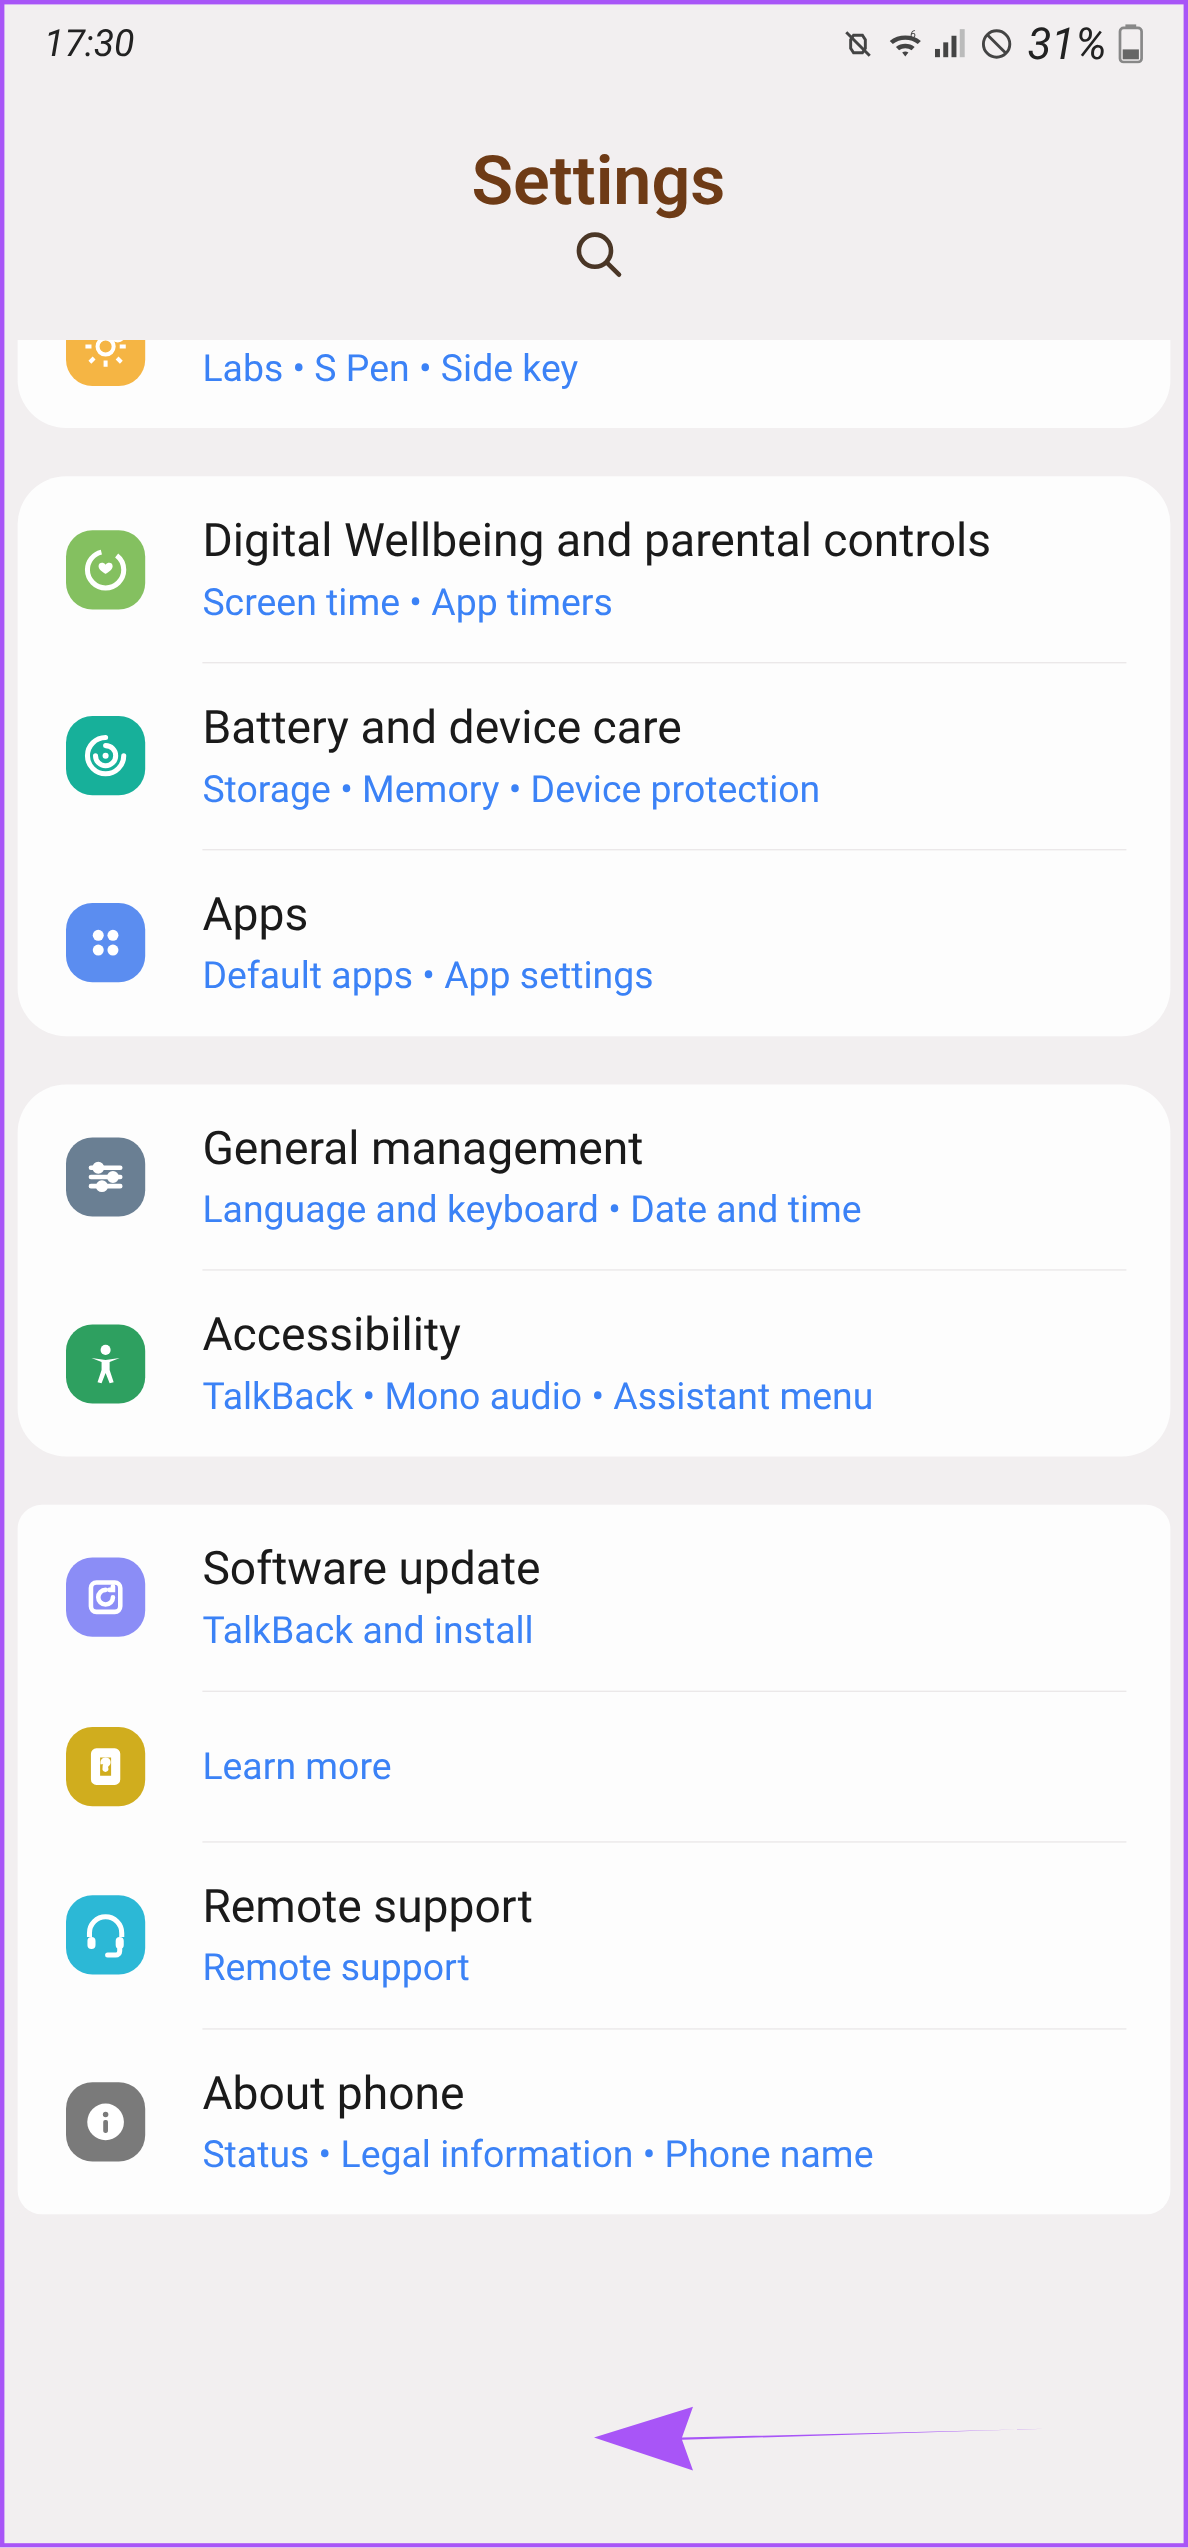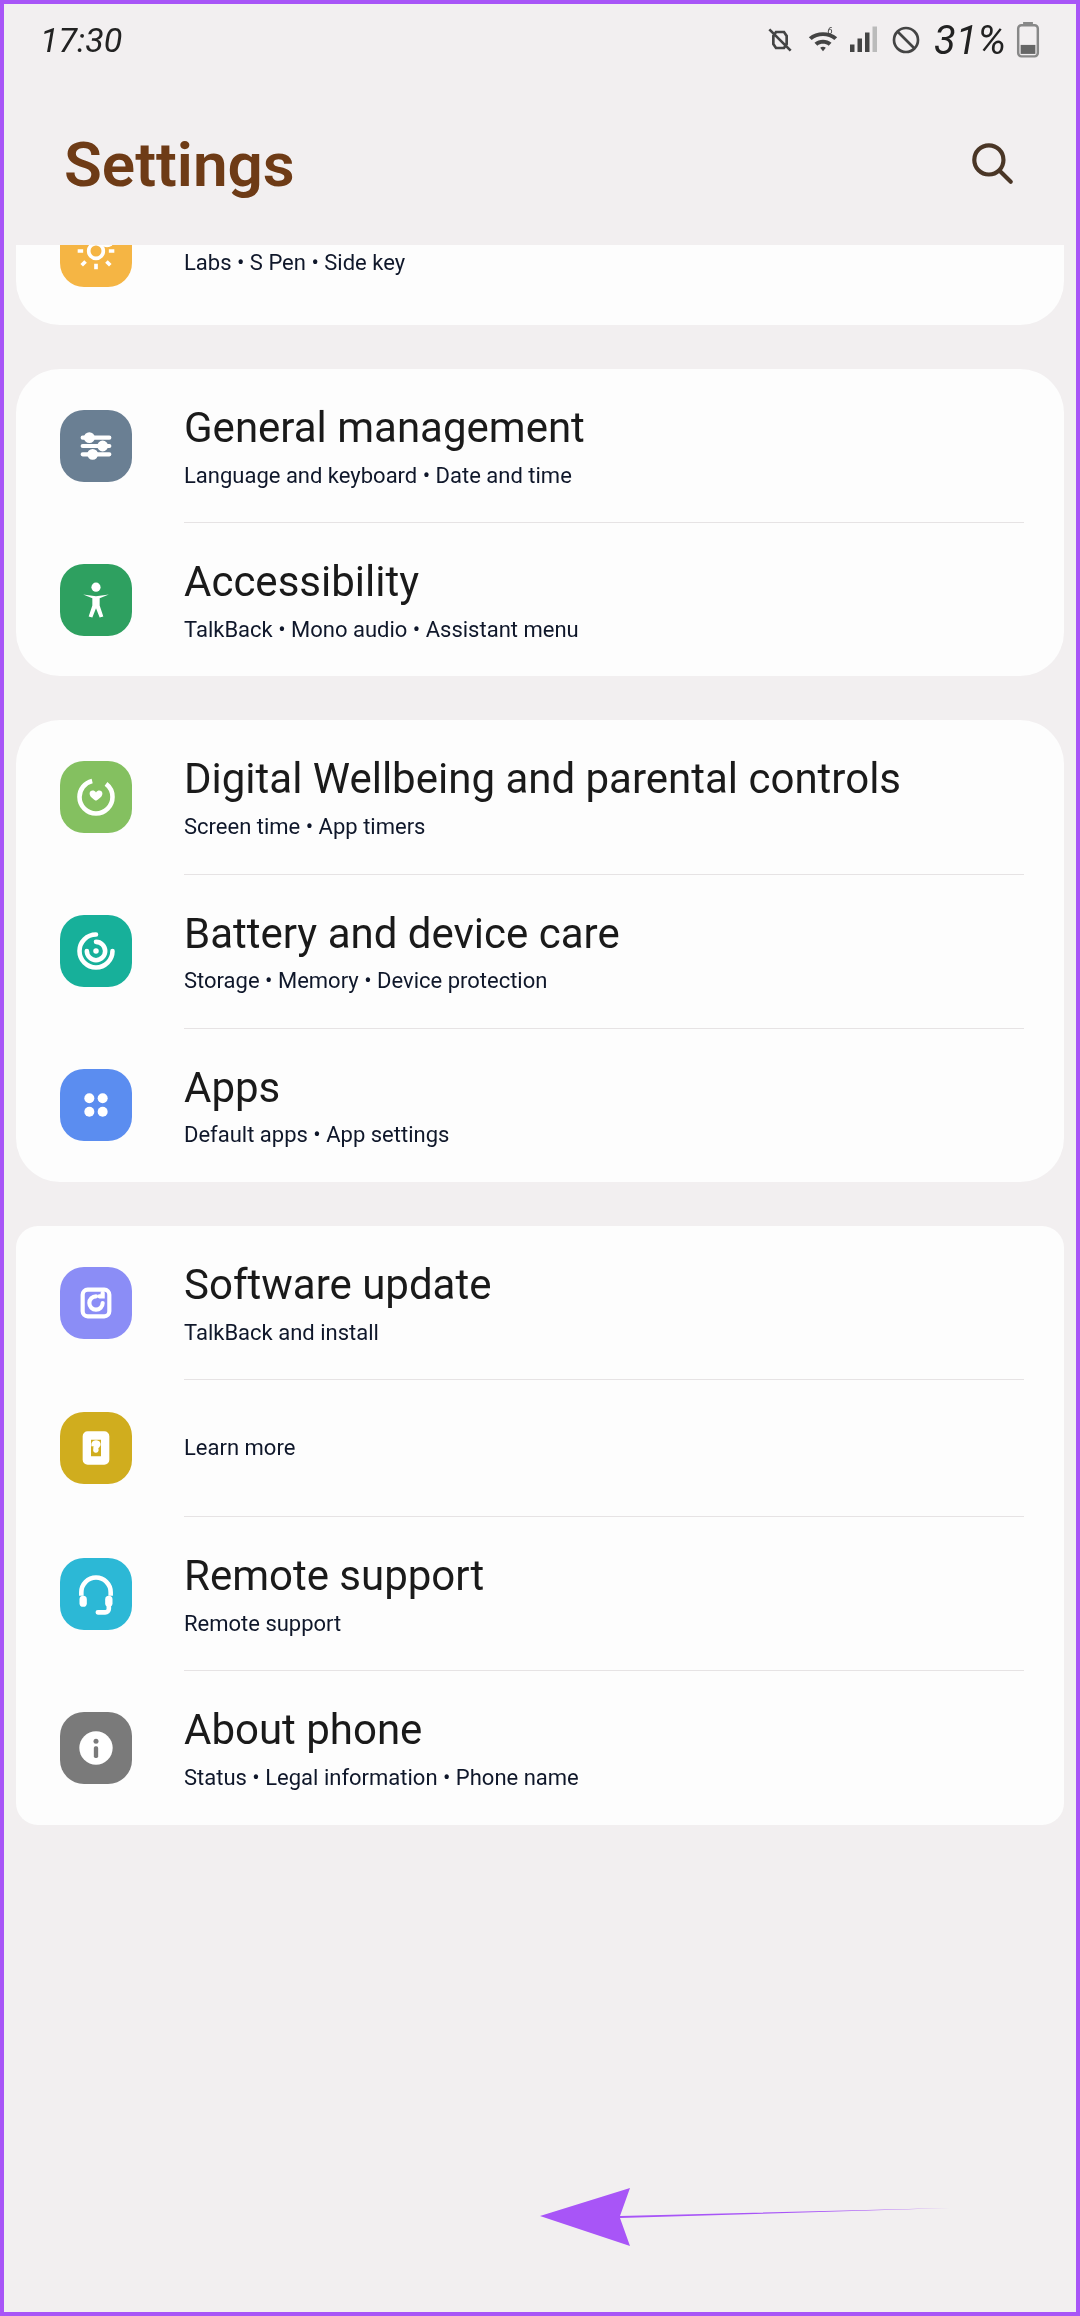--- a/index.html
+++ b/index.html
@@ -37,20 +37,21 @@
   }
   .status-right svg { display: block; }
   .battery-pct { font-size: 40px; margin-left: 2px; }
   
   
   .header {
     display: flex;
     align-items: center;
     justify-content: space-between;
     padding: 48px 56px 44px 64px;
+    flex-direction: column;
   }
   .header-title {
     font-size: 62px;
     font-weight: 600;
     color: #6e3b16;
   }
   .search-btn {
     width: 64px;
     height: 64px;
     display: flex;
@@ -91,22 +92,22 @@
   }
   .row-text { flex: 1; min-width: 0; }
   .row-title {
     font-size: 42px;
     font-weight: 400;
     color: #1a1a1a;
     line-height: 1.3;
     margin-bottom: 6px;
   }
   .row-sub {
-    font-size: 22px;
-    color: #0f172a;
+    font-size: 34px;
+    color: #3b82f6;
     line-height: 1.3;
   }
   .divider {
     height: 1px;
     background: #e6e3e4;
     margin-left: 168px;
     margin-right: 40px;
   }
   
   
@@ -199,20 +200,63 @@
             <path d="M16.5 6h3M18 4.5v3" stroke="#f5b544" stroke-width="1.5"></path>
           </svg>
         </div>
         <div class="row-text">
           <div class="row-sub">Labs  •  S Pen  •  Side key</div>
         </div>
       </div>
     </div>
     <div class="card">
       <div class="row">
+        <div class="row-icon" style="background: rgb(132, 192, 96);">
+          <svg width="44" height="44" viewBox="0 0 24 24" fill="none" stroke="#fff" stroke-width="2.5">
+            <circle cx="12" cy="12" r="9" stroke-dasharray="40 8"></circle>
+            <path d="M12 9.5C11 8 8.5 8.2 8.5 10.2c0 2 3.5 3.8 3.5 3.8s3.5-1.8 3.5-3.8c0-2-2.5-2.2-3.5-.7z" fill="#fff" stroke="none"></path>
+          </svg>
+        </div>
+        <div class="row-text">
+          <div class="row-title">Digital Wellbeing and parental controls</div>
+          <div class="row-sub">Screen time  •  App timers</div>
+        </div>
+      </div>
+      <div class="divider"></div>
+      <div class="row">
+        <div class="row-icon" style="background: rgb(23, 176, 154);">
+          <svg width="44" height="44" viewBox="0 0 24 24" fill="none" stroke="#fff" stroke-width="2.5">
+            <path d="M12 3a9 9 0 1 0 9 9" stroke-linecap="round"></path>
+            <path d="M12 7a5 5 0 1 1-5 5" stroke-linecap="round"></path>
+            <circle cx="12" cy="12" r="1.5" fill="#fff" stroke="none"></circle>
+          </svg>
+        </div>
+        <div class="row-text">
+          <div class="row-title">Battery and device care</div>
+          <div class="row-sub">Storage  •  Memory  •  Device protection</div>
+        </div>
+      </div>
+      <div class="divider"></div>
+      <div class="row">
+        <div class="row-icon" style="background: rgb(91, 141, 240);">
+          <svg width="40" height="40" viewBox="0 0 24 24" fill="#fff">
+            <circle cx="8" cy="8" r="3"></circle>
+            <circle cx="16" cy="8" r="3"></circle>
+            <circle cx="8" cy="16" r="3"></circle>
+            <circle cx="16" cy="16" r="3"></circle>
+          </svg>
+        </div>
+        <div class="row-text">
+          <div class="row-title">Apps</div>
+          <div class="row-sub">Default apps  •  App settings</div>
+        </div>
+      </div>
+    </div>
+    <div class="card">
+      <div class="row">
         <div class="row-icon" style="background: rgb(106, 127, 147);">
           <svg width="40" height="40" viewBox="0 0 24 24" fill="none" stroke="#fff" stroke-width="2.5" stroke-linecap="round">
             <path d="M4 7h16M4 12h16M4 17h16"></path>
             <circle cx="8" cy="7" r="2" fill="#fff"></circle>
             <circle cx="16" cy="12" r="2" fill="#fff"></circle>
             <circle cx="10" cy="17" r="2" fill="#fff"></circle>
           </svg>
         </div>
         <div class="row-text">
           <div class="row-title">General management</div>
@@ -223,63 +267,20 @@
       <div class="row">
         <div class="row-icon" style="background: rgb(46, 160, 96);">
           <svg width="44" height="44" viewBox="0 0 24 24" fill="#fff">
             <circle cx="12" cy="5" r="2.5"></circle>
             <path d="M5 9l7 1 7-1-5 2v4l2 6-2 .5-2-5-2 5-2-.5 2-6v-4z"></path>
           </svg>
         </div>
         <div class="row-text">
           <div class="row-title">Accessibility</div>
           <div class="row-sub">TalkBack  •  Mono audio  •  Assistant menu</div>
-        </div>
-      </div>
-    </div>
-    <div class="card">
-      <div class="row">
-        <div class="row-icon" style="background: rgb(132, 192, 96);">
-          <svg width="44" height="44" viewBox="0 0 24 24" fill="none" stroke="#fff" stroke-width="2.5">
-            <circle cx="12" cy="12" r="9" stroke-dasharray="40 8"></circle>
-            <path d="M12 9.5C11 8 8.5 8.2 8.5 10.2c0 2 3.5 3.8 3.5 3.8s3.5-1.8 3.5-3.8c0-2-2.5-2.2-3.5-.7z" fill="#fff" stroke="none"></path>
-          </svg>
-        </div>
-        <div class="row-text">
-          <div class="row-title">Digital Wellbeing and parental controls</div>
-          <div class="row-sub">Screen time  •  App timers</div>
-        </div>
-      </div>
-      <div class="divider"></div>
-      <div class="row">
-        <div class="row-icon" style="background: rgb(23, 176, 154);">
-          <svg width="44" height="44" viewBox="0 0 24 24" fill="none" stroke="#fff" stroke-width="2.5">
-            <path d="M12 3a9 9 0 1 0 9 9" stroke-linecap="round"></path>
-            <path d="M12 7a5 5 0 1 1-5 5" stroke-linecap="round"></path>
-            <circle cx="12" cy="12" r="1.5" fill="#fff" stroke="none"></circle>
-          </svg>
-        </div>
-        <div class="row-text">
-          <div class="row-title">Battery and device care</div>
-          <div class="row-sub">Storage  •  Memory  •  Device protection</div>
-        </div>
-      </div>
-      <div class="divider"></div>
-      <div class="row">
-        <div class="row-icon" style="background: rgb(91, 141, 240);">
-          <svg width="40" height="40" viewBox="0 0 24 24" fill="#fff">
-            <circle cx="8" cy="8" r="3"></circle>
-            <circle cx="16" cy="8" r="3"></circle>
-            <circle cx="8" cy="16" r="3"></circle>
-            <circle cx="16" cy="16" r="3"></circle>
-          </svg>
-        </div>
-        <div class="row-text">
-          <div class="row-title">Apps</div>
-          <div class="row-sub">Default apps  •  App settings</div>
         </div>
       </div>
     </div>
     <div class="card">
       <div class="row">
         <div class="row-icon" style="background: rgb(139, 141, 246);">
           <svg width="40" height="40" viewBox="0 0 24 24" fill="none" stroke="#fff" stroke-width="2.5">
             <rect x="4" y="4" width="16" height="16" rx="3"></rect>
             <path d="M12 8a4 4 0 1 0 4 4" stroke-linecap="round"></path>
             <path d="M14 8l2 0 0-2" stroke-linecap="round"></path>

